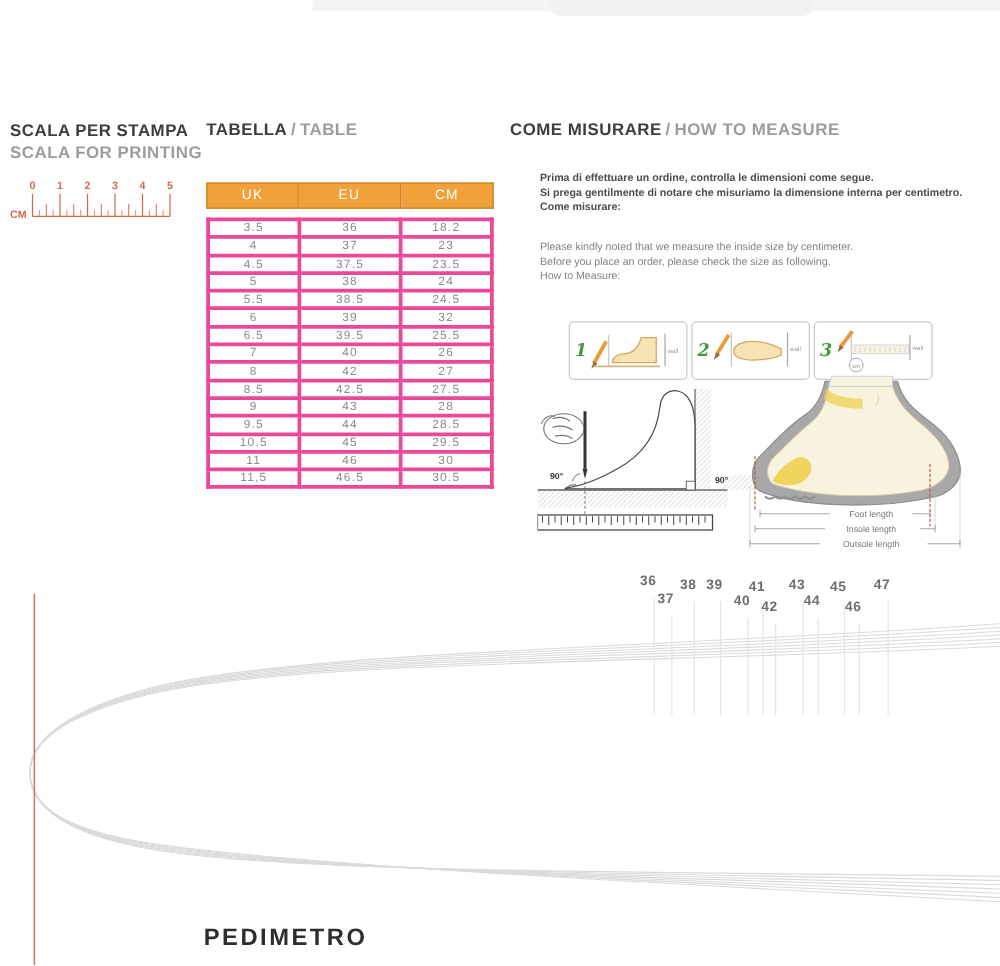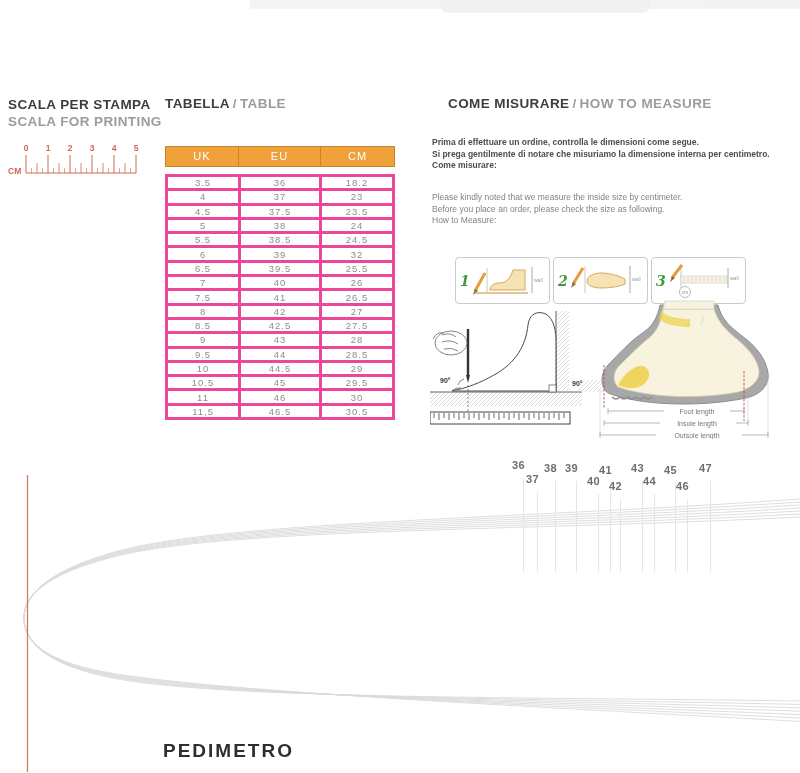--- a/index.html
+++ b/index.html
@@ -15,21 +15,21 @@
   .band2 { left:440px; top:0; width:210px; height:13px; background:#f1f1f1; border-radius:0 0 8px 8px; }
   .band3 { left:700px; top:0; width:100px; height:6px; background:#f3f3f3; }
 
   
   .sec-head { font-size:13.5px; font-weight:bold; color:#3d3d3d; letter-spacing:.4px; }
   .sec-head .lt { color:#9c9c9c; font-weight:bold; }
   .sec-head .sep { color:#9c9c9c; margin:0 3px; font-weight:bold; }
   .head-scale { left:8px; top:96px; line-height:17px; }
   .head-scale .sub { color:#9c9c9c; }
   .head-table { left:165px; top:96px; }
-  .head-measure { left:448px; top:96px; }
+  .head-measure { left:408px; top:96px; }
 
   
   .ruler { left:6px; top:142px; }
 
   
   .tbl-head { left:165px; top:146px; width:230px; height:21px; display:flex; }
   .tbl-head .hc {
     background:#F0A139; border:1px solid #c9832b; color:#fff; font-size:11px;
     font-weight:normal; text-align:center; line-height:19px; letter-spacing:1px;
   }
@@ -183,48 +183,38 @@
           <td>6.5</td>
           <td>39.5</td>
           <td>25.5</td>
         </tr>
       <tr>
           <td>7</td>
           <td>40</td>
           <td>26</td>
         </tr>
       <tr>
-          <td>7.5</td>
-          <td>41</td>
-          <td>26.5</td>
-        </tr>
-      <tr>
           <td>8</td>
           <td>42</td>
           <td>27</td>
         </tr>
       <tr>
           <td>8.5</td>
           <td>42.5</td>
           <td>27.5</td>
         </tr>
       <tr>
           <td>9</td>
           <td>43</td>
           <td>28</td>
         </tr>
       <tr>
           <td>9.5</td>
           <td>44</td>
           <td>28.5</td>
-        </tr>
-      <tr>
-          <td>10</td>
-          <td>44.5</td>
-          <td>29</td>
         </tr>
       <tr>
           <td>10.5</td>
           <td>45</td>
           <td>29.5</td>
         </tr>
       <tr>
           <td>11</td>
           <td>46</td>
           <td>30</td>

